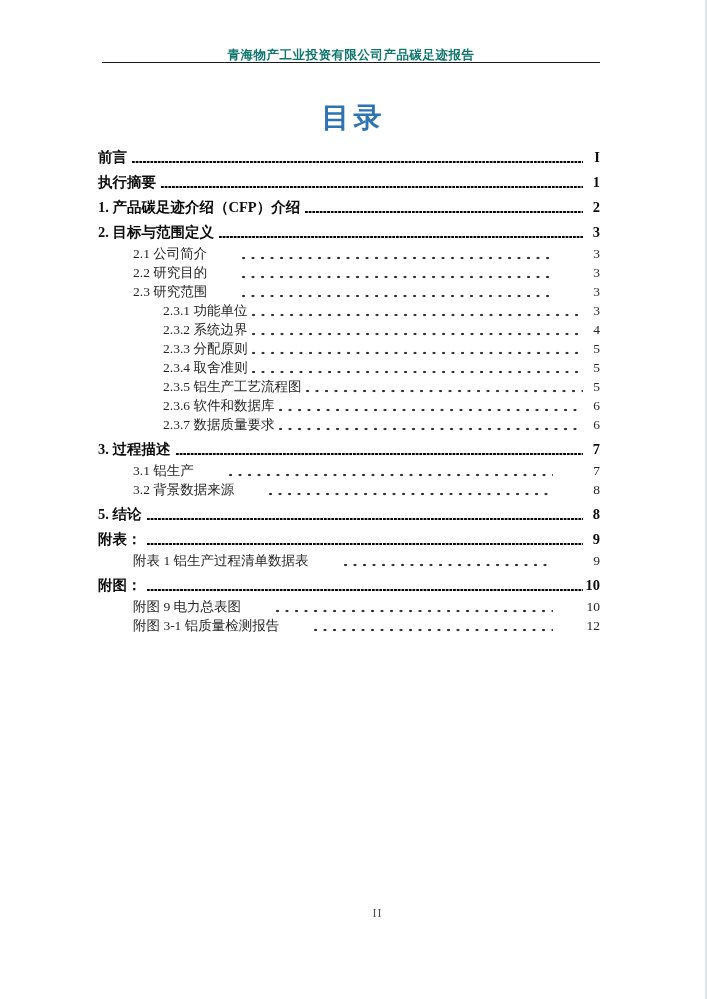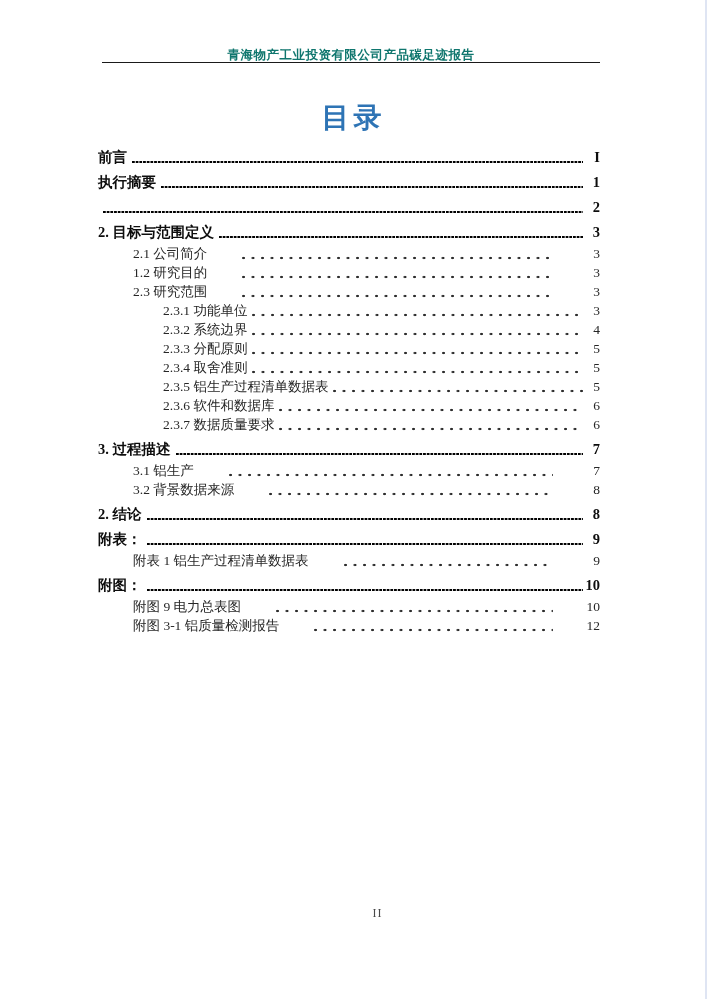--- a/index.html
+++ b/index.html
@@ -75,35 +75,36 @@
         <span class="toc-label">前言</span>
         <span class="toc-leader"></span>
         <span class="toc-page">I</span>
       </div>
       <div class="toc-row level-1 bold">
         <span class="toc-label">执行摘要</span>
         <span class="toc-leader"></span>
         <span class="toc-page">1</span>
       </div>
       <div class="toc-row level-1 bold">
+        <span class="toc-label">1. 产品碳足迹介绍（CFP）介绍</span>
         <span class="toc-leader"></span>
         <span class="toc-page">2</span>
       </div>
       <div class="toc-row level-1 bold">
         <span class="toc-label">2. 目标与范围定义</span>
         <span class="toc-leader"></span>
         <span class="toc-page">3</span>
       </div>
       <div class="toc-row level-2">
         <span class="toc-label">2.1 公司简介</span>
         <span class="toc-leader"></span>
         <span class="toc-page">3</span>
       </div>
       <div class="toc-row level-2">
-        <span class="toc-label">1.2 研究目的</span>
+        <span class="toc-label">2.2 研究目的</span>
         <span class="toc-leader"></span>
         <span class="toc-page">3</span>
       </div>
       <div class="toc-row level-2">
         <span class="toc-label">2.3 研究范围</span>
         <span class="toc-leader"></span>
         <span class="toc-page">3</span>
       </div>
       <div class="toc-row level-3">
         <span class="toc-label">2.3.1 功能单位</span>
@@ -119,21 +120,21 @@
         <span class="toc-label">2.3.3 分配原则</span>
         <span class="toc-leader"></span>
         <span class="toc-page">5</span>
       </div>
       <div class="toc-row level-3">
         <span class="toc-label">2.3.4 取舍准则</span>
         <span class="toc-leader"></span>
         <span class="toc-page">5</span>
       </div>
       <div class="toc-row level-3">
-        <span class="toc-label">2.3.5 铝生产过程清单数据表</span>
+        <span class="toc-label">2.3.5 铝生产工艺流程图</span>
         <span class="toc-leader"></span>
         <span class="toc-page">5</span>
       </div>
       <div class="toc-row level-3">
         <span class="toc-label">2.3.6 软件和数据库</span>
         <span class="toc-leader"></span>
         <span class="toc-page">6</span>
       </div>
       <div class="toc-row level-3">
         <span class="toc-label">2.3.7 数据质量要求</span>
@@ -149,21 +150,21 @@
         <span class="toc-label">3.1 铝生产</span>
         <span class="toc-leader"></span>
         <span class="toc-page">7</span>
       </div>
       <div class="toc-row level-2">
         <span class="toc-label">3.2 背景数据来源</span>
         <span class="toc-leader"></span>
         <span class="toc-page">8</span>
       </div>
       <div class="toc-row level-1 bold">
-        <span class="toc-label">2. 结论</span>
+        <span class="toc-label">5. 结论</span>
         <span class="toc-leader"></span>
         <span class="toc-page">8</span>
       </div>
       <div class="toc-row level-1 bold">
         <span class="toc-label">附表：</span>
         <span class="toc-leader"></span>
         <span class="toc-page">9</span>
       </div>
       <div class="toc-row level-2">
         <span class="toc-label">附表 1 铝生产过程清单数据表</span>

